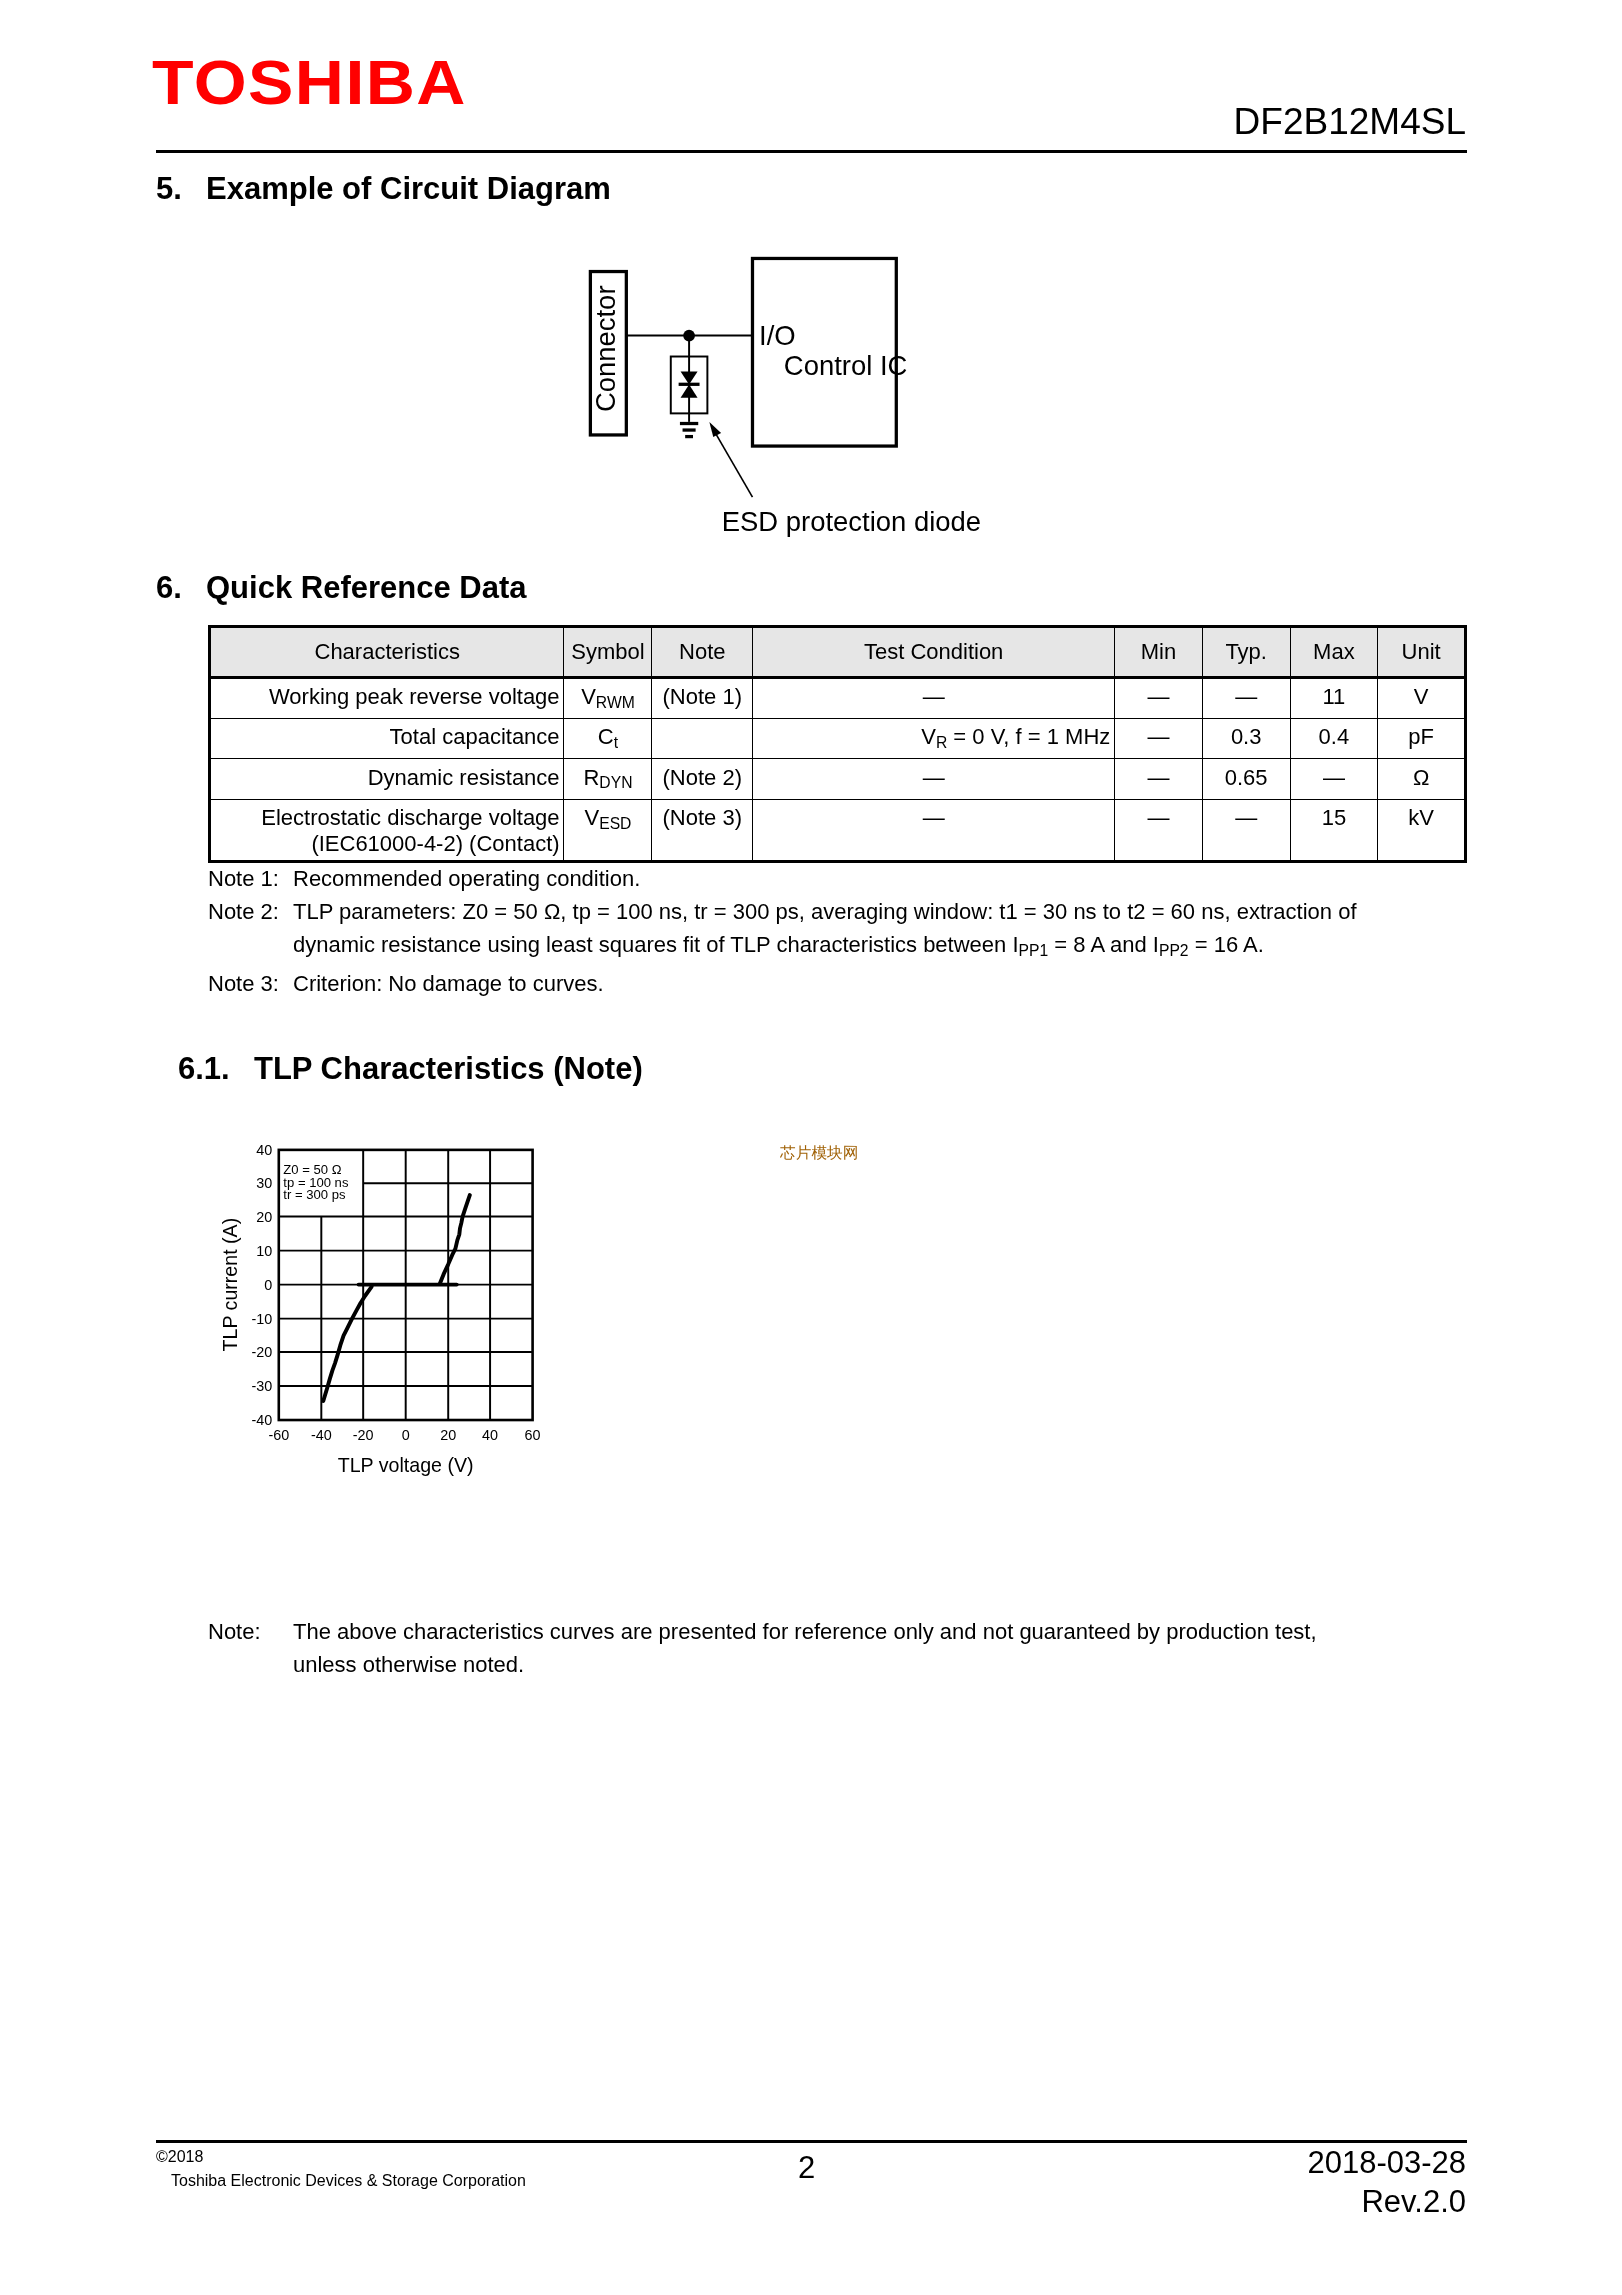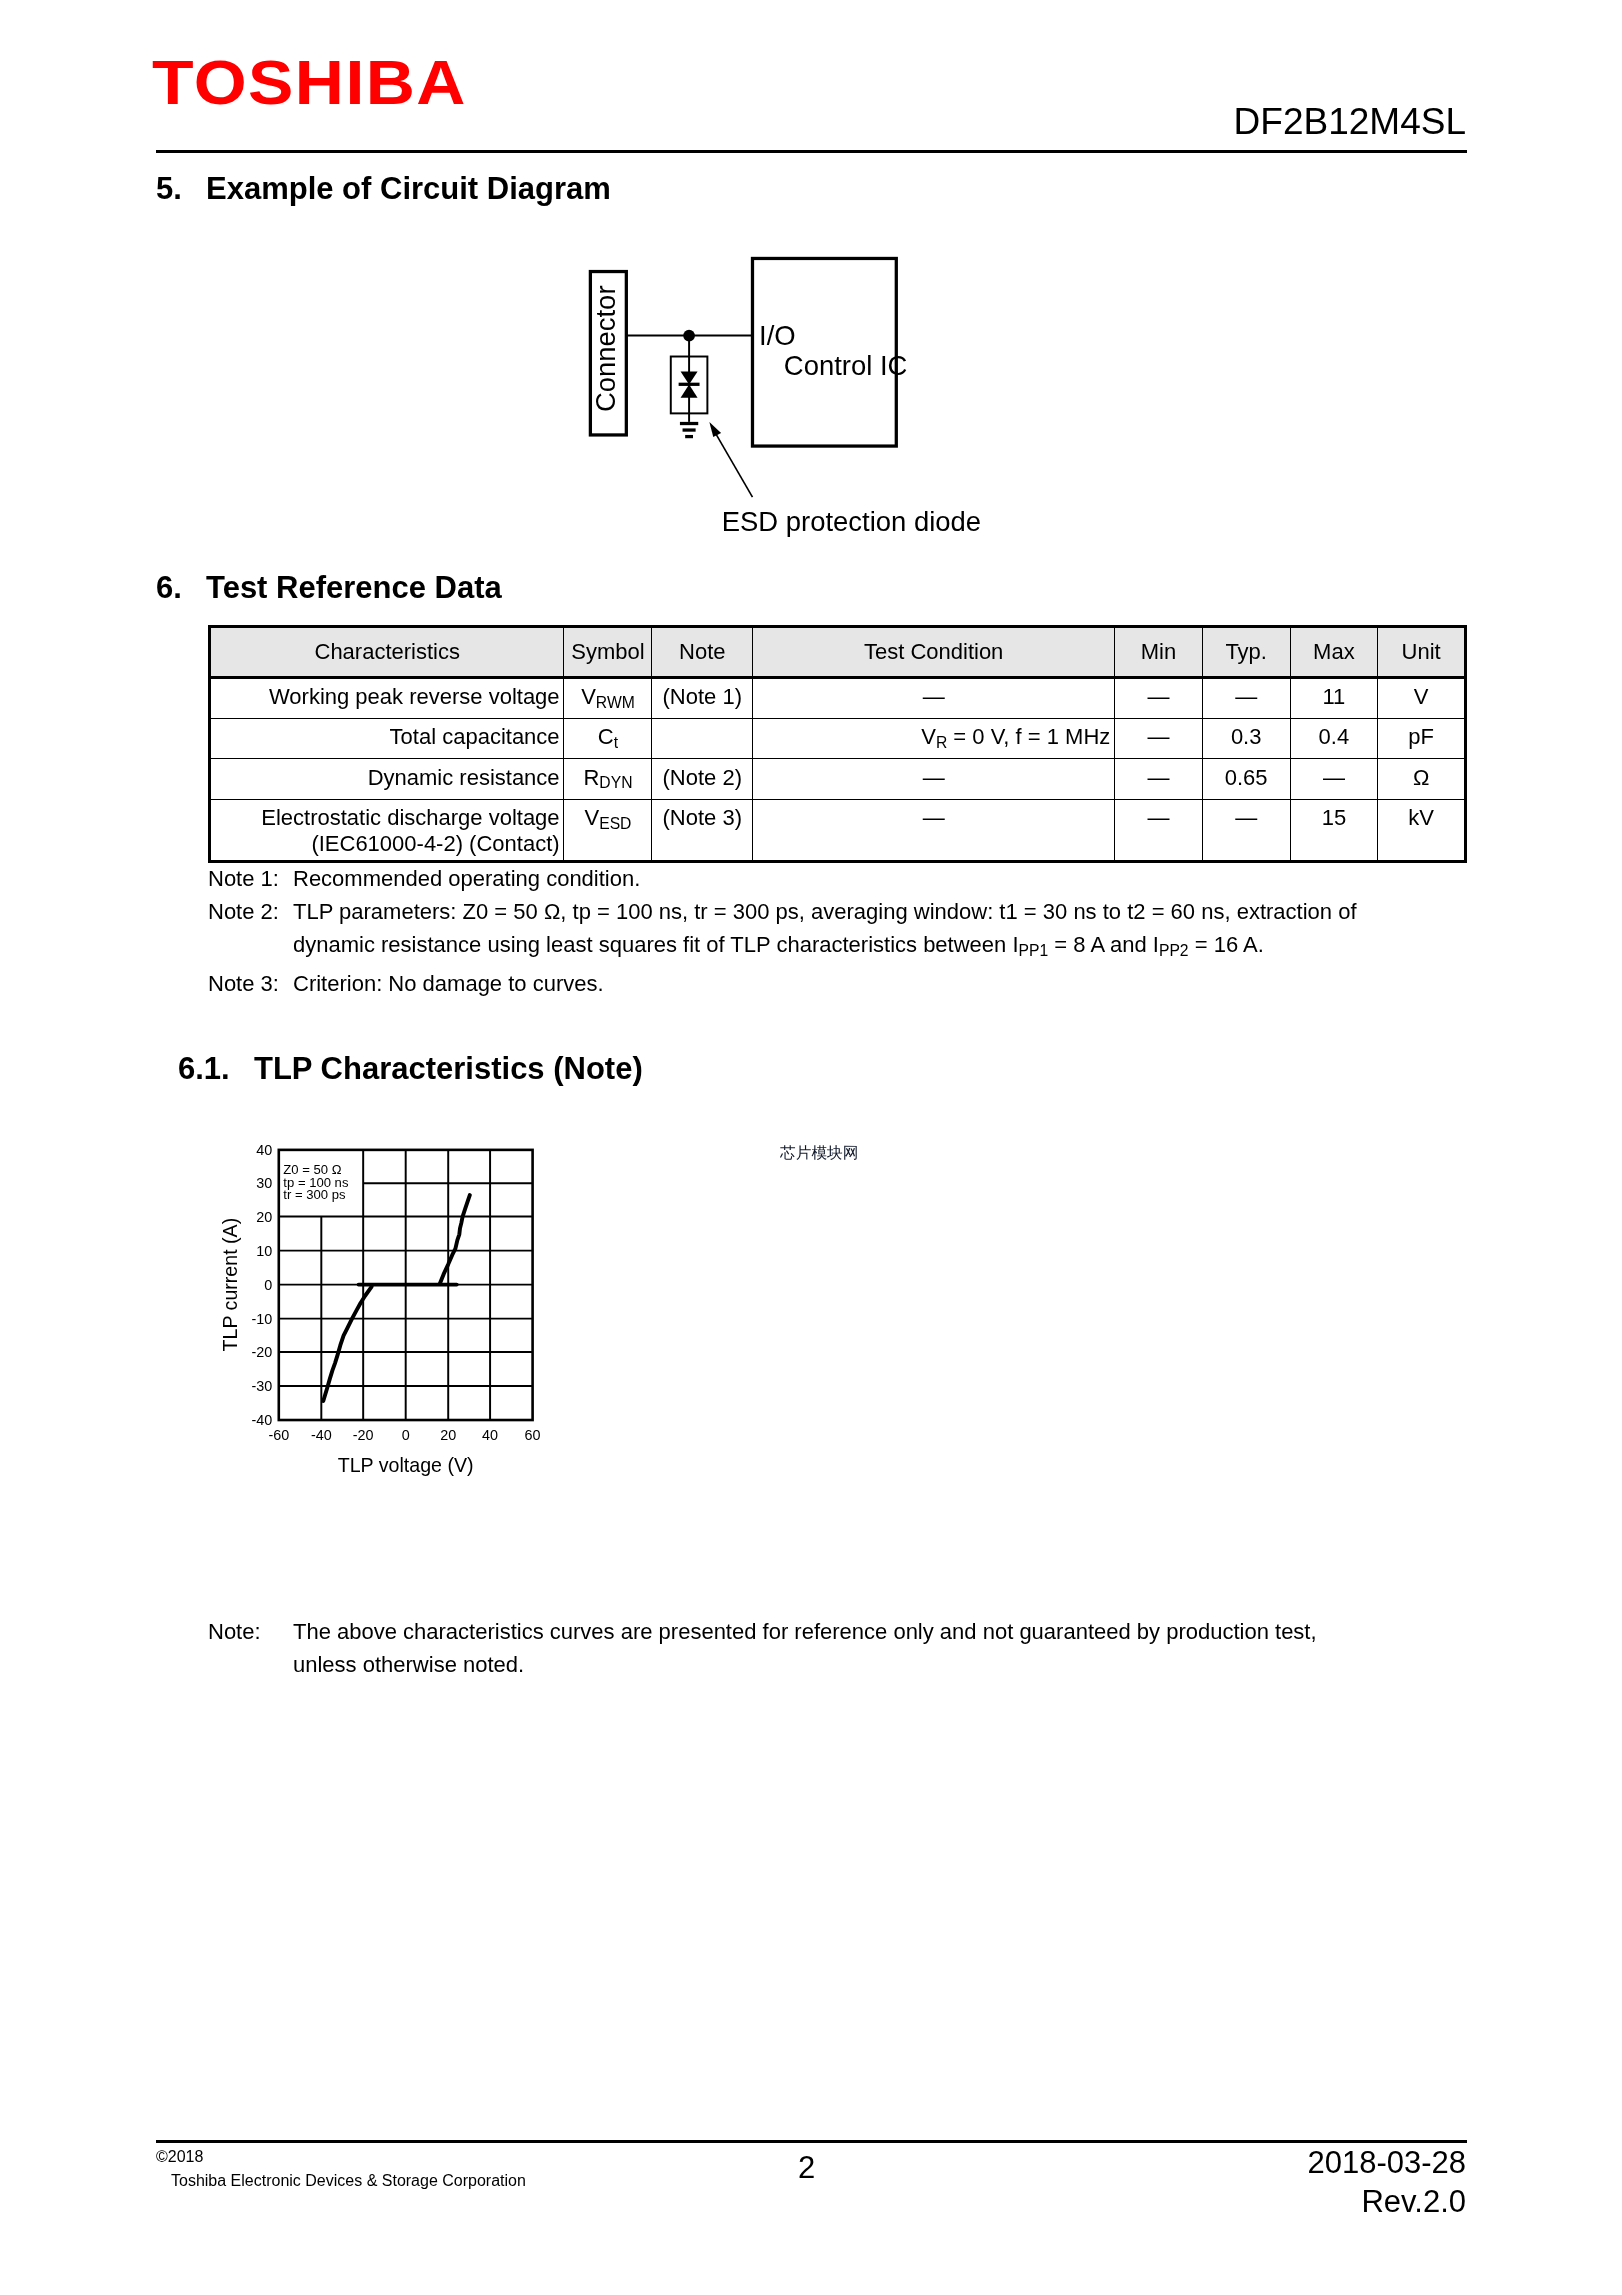--- a/index.html
+++ b/index.html
@@ -26,21 +26,21 @@
   sub { font-size: 15.7px; vertical-align: -3.9px; margin-top: 40px; }
 
   .note { font-size: 22px; line-height: 33px; }
   .note .lab { display: inline-block; width: 85px; }
 
   .chart { left: 216px; top: 1125px; width: 556px; height: 471px; }
 
   .footer-rule { left: 156px; top: 2140px; width: 1311px; height: 2.6px; background: #000; }
   .foot-small { font-size: 16px; line-height: 1; }
   .foot-big { font-size: 31px; line-height: 1; }
-  .watermark { left: 780px; top: 1143px; font-size: 15.7px; color: #0f172a; }
+  .watermark { left: 780px; top: 1143px; font-size: 15.7px; color: #a16207; }
 </style>
 </head>
 <body>
 
 <div class="abs logo">TOSHIBA</div>
 <div class="abs docnum">DF2B12M4SL</div>
 <div class="abs hrule" style="top:150px;"></div>
 
 <div class="abs h1" style="left:156px; top:173px;">
   <span class="num">5.</span><span>Example of Circuit Diagram</span>
@@ -70,21 +70,21 @@
   <line x1="270" y1="390" x2="208" y2="283" stroke="#000" stroke-width="2.5"></line>
   <polygon points="204,275 222,292 210,298" fill="#000"></polygon>
 
   <rect x="270" y="25" width="220" height="287" fill="none" stroke="#000" stroke-width="5"></rect>
   <text x="280" y="158" font-family="Liberation Sans, sans-serif" font-size="42" fill="#000">I/O</text>
   <text x="318" y="203" font-family="Liberation Sans, sans-serif" font-size="42" fill="#000">Control IC</text>
   <text x="223" y="442" font-family="Liberation Sans, sans-serif" font-size="42" fill="#000">ESD protection diode</text>
 </svg>
 
 <div class="abs h1" style="left:156px; top:572px;">
-  <span class="num">6.</span><span>Test Reference Data</span>
+  <span class="num">6.</span><span>Quick Reference Data</span>
 </div>
 
 <table class="qrd">
   <colgroup>
     <col style="width:356px">
       <col style="width:88px">
       <col style="width:101px">
       <col style="width:364px">
     <col style="width:88px">
       <col style="width:88px">

